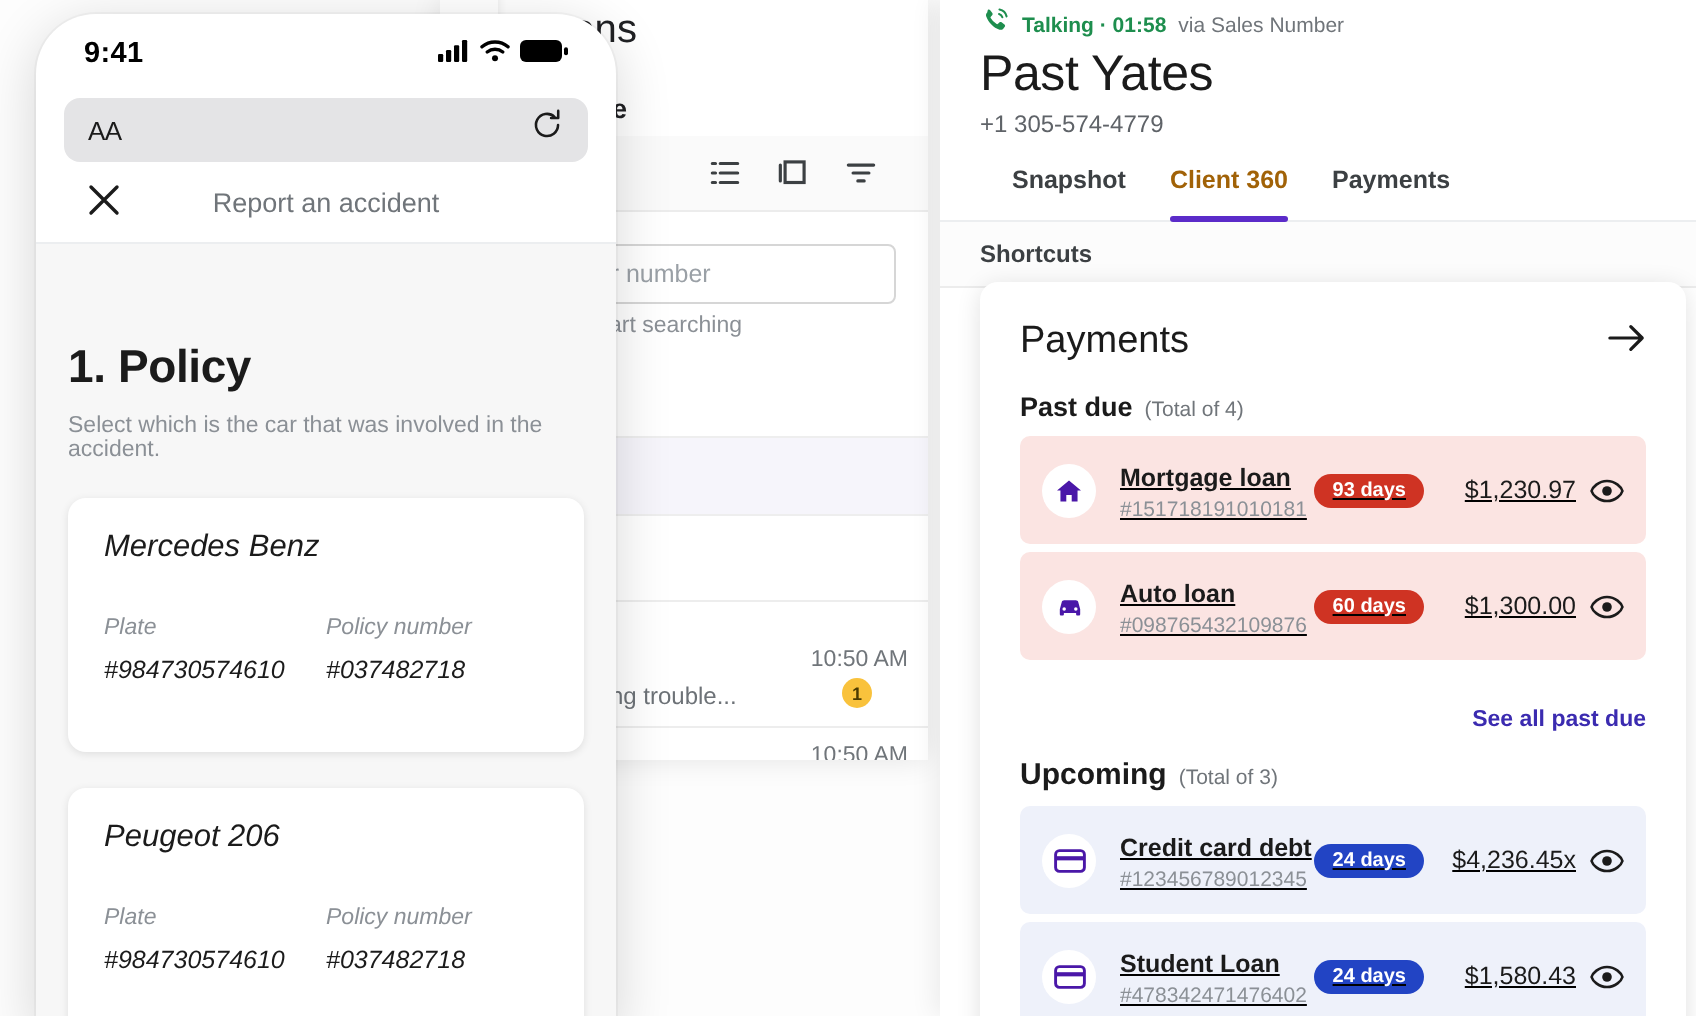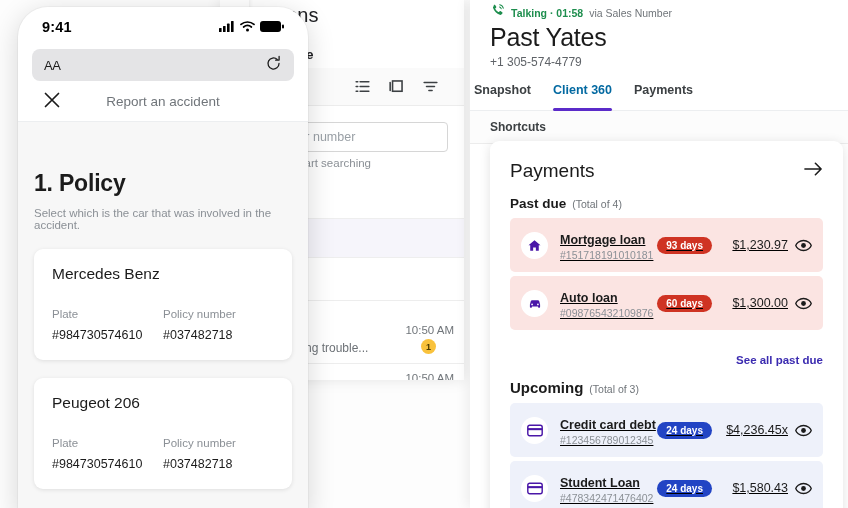--- a/index.html
+++ b/index.html
@@ -108,21 +108,22 @@
   }
   .ph-content { background: #f7f7f7; height: 100%; padding: 0 16px; }
   .ph-h1 {
     font-size: 23px; font-weight: 700; color: #1b1b1b;
     padding-top: 48px; letter-spacing: -.2px;
   }
   .ph-sub { font-size: 11.5px; color: #8b9096; margin-top: 10px; }
   .ph-card {
     margin-top: 18px; background: #fff; border-radius: 9px;
     box-shadow: 0 1px 4px rgba(0,0,0,.10);
-    padding: 16px 18px 18px 18px;
+    padding: 16px 18px 34px 18px;
+    font-style: italic;
   }
   .ph-card-title { font-size: 15.5px; color: #1b1b1b; font-weight: 400; }
   .ph-fields { display: flex; margin-top: 25px; }
   .ph-field { width: 50%; }
   .ph-flabel { font-size: 11.5px; color: #8b9096; }
   .ph-fvalue { font-size: 12.5px; color: #1b1b1b; margin-top: 8px; }
 
   
   #detail-panel {
     position: absolute; left: 470px; top: 0; width: 378px; height: 508px;
@@ -135,28 +136,28 @@
     padding: 5px 0 0 20px; height: 20px;
   }
   .d-calltext { font-size: 10.5px; font-weight: 700; color: #1e8e4e; }
   .d-callvia { font-size: 10.5px; color: #70757a; }
   .d-name {
     padding-left: 20px; margin-top: 3px;
     font-size: 25px; font-weight: 400; color: #1b1b1b; letter-spacing: -.2px;
   }
   .d-phone { padding-left: 20px; margin-top: 3px; font-size: 12px; color: #5f6368; }
   .d-tabs {
-    display: flex; gap: 22px; padding-left: 4px; margin-top: 14px;
+    display: flex; gap: 22px; padding-left: 36px; margin-top: 14px;
     border-bottom: 1px solid #eceef0; height: 28px;
   }
   .d-tab {
     font-size: 12.5px; font-weight: 700; color: #3c4043;
     padding-bottom: 7px; position: relative; cursor: pointer;
   }
-  .d-tab.active { color: #0369a1; }
+  .d-tab.active { color: #a16207; }
   .d-tab.active::after {
     content: ""; position: absolute; left: 0; right: 0; bottom: -1px;
     height: 3px; background: #5b2bc9; border-radius: 2px;
   }
   .d-shortcuts-bar {
     height: 33px; background: #fcfcfc; border-bottom: 1px solid #ececec;
     display: flex; align-items: center; padding-left: 20px;
   }
   .d-shortcuts-label { font-size: 12px; font-weight: 700; color: #3c4043; }
 

